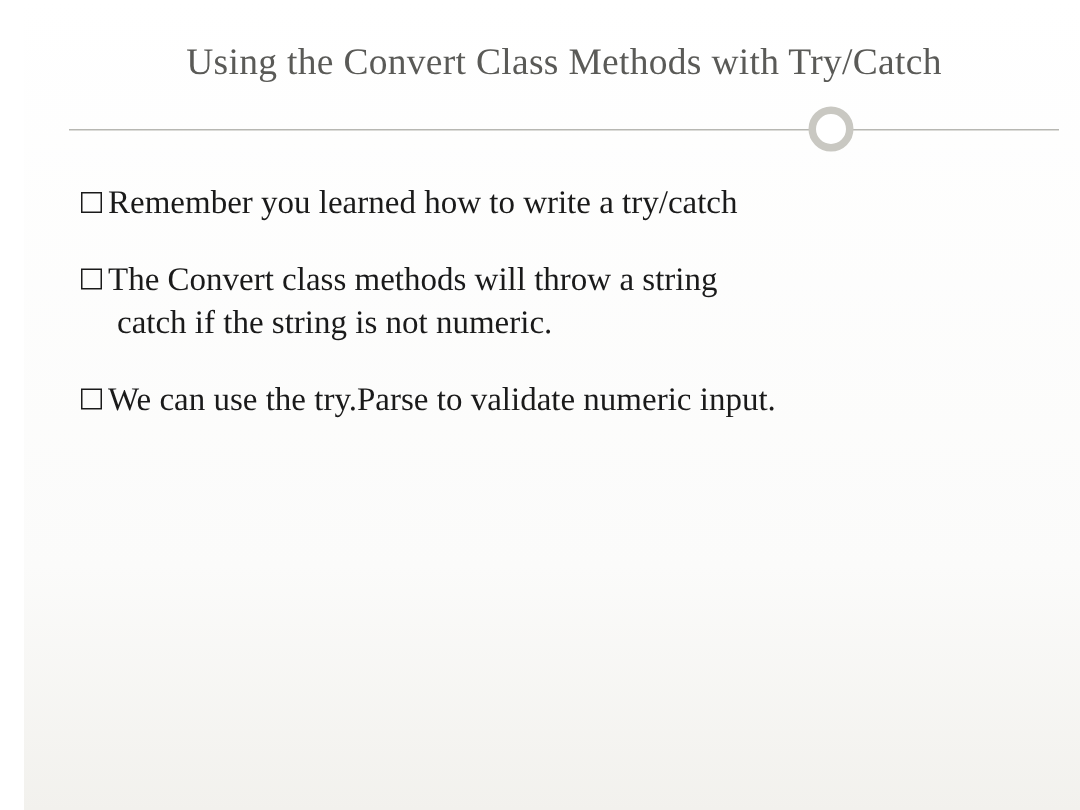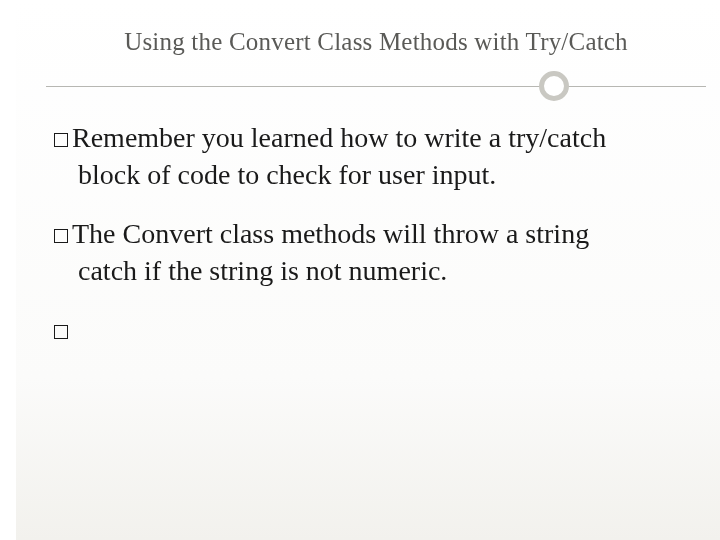--- a/index.html
+++ b/index.html
@@ -48,21 +48,21 @@
       border: 5px solid #c9c8c2;
       border-radius: 50%;
       background: #ffffff;
       transform: translate(-50%, -50%);
     }
     .content {
       padding: 0 8px;
     }
     .bullet {
       margin-bottom: 22px;
-      font-size: 28px;
+      font-size: 22px;
       color: #1a1a1a;
       line-height: 1.32;
     }
     .bullet-marker {
       display: inline-block;
       width: 14px;
       height: 14px;
       border: 1.5px solid #1a1a1a;
       vertical-align: baseline;
       margin-right: 4px;
@@ -85,26 +85,25 @@
 
   <div class="divider-wrap">
     <div class="divider-line"></div>
     <div class="divider-circle"></div>
   </div>
 
   <div class="content">
 
     <div class="bullet">
       <span class="bullet-marker"></span><span class="bullet-text">Remember you learned how to write a try/catch</span>
-      <span class="bullet-continuation">block of code to check for user input.</span>
     </div>
 
     <div class="bullet">
       <span class="bullet-marker"></span><span class="bullet-text">The Convert class methods will throw a string</span>
       <span class="bullet-continuation">catch if the string is not numeric.</span>
     </div>
 
     <div class="bullet">
-      <span class="bullet-marker"></span>
+      <span class="bullet-marker"></span><span class="bullet-text">We can use the try.Parse to validate numeric input.</span>
     </div>
 
   </div>
 </div>
 
 </body></html>

